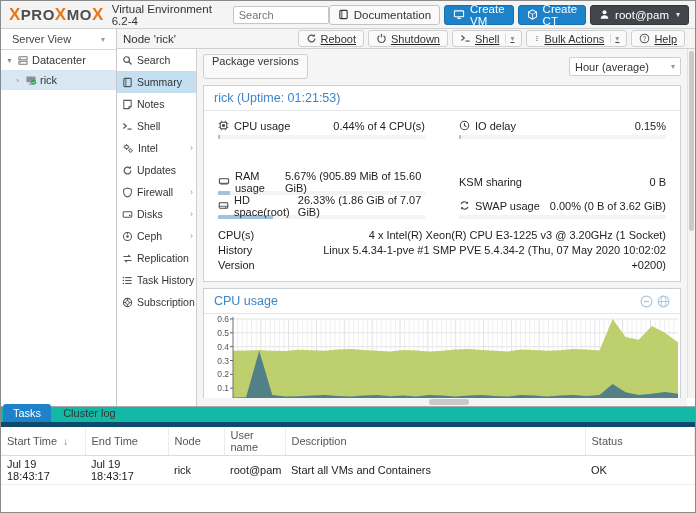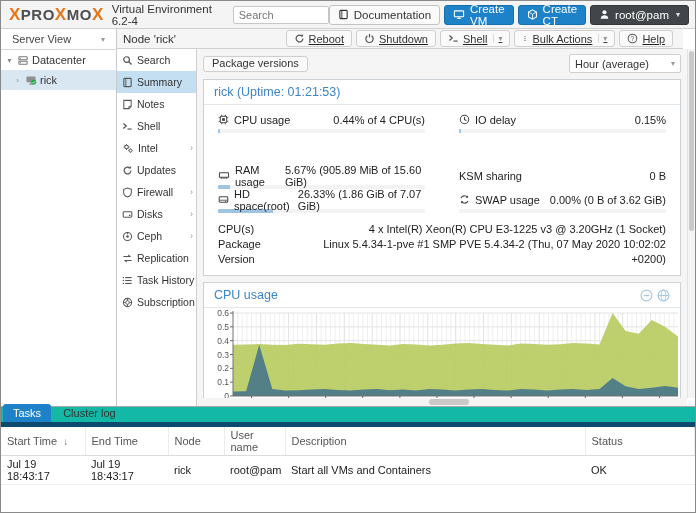--- a/index.html
+++ b/index.html
@@ -33,41 +33,41 @@
   #tree-header { height:21px; border-bottom:1px solid #d6d6d6; display:flex; align-items:center;
     padding:0 11px; font-size:11px; color:#444; background:#fff; }
   #tree-header .caret { margin-left:auto; color:#888; }
   .tree-item { height:20px; display:flex; align-items:center; gap:3px; font-size:11px; color:#333;
     padding-left:4px; cursor:pointer; white-space:nowrap; }
   .tree-item .expander { width:9px; font-size:8px; color:#8a8a8a; text-align:center; }
   .tree-item.selected { background:#d9e7f3; }
   .tree-item.child { padding-left:12px; }
 
   
-  #node-header { position:absolute; left:116px; top:28px; right:12px; height:20px; background:#f5f5f5;
+  #node-header { position:absolute; left:116px; top:28px; right:0; height:20px; background:#f5f5f5;
     border-bottom:1px solid #d0d0d0; display:flex; align-items:center; }
   #node-title { margin-left:6px; font-size:11.5px; color:#333; }
   #node-actions { margin-left:auto; margin-right:10px; display:flex; gap:4px;text-decoration:underline; }
   .act-btn { height:17px; display:flex; align-items:center; gap:4px; padding:0 7px; font-size:11px;
     background:#fafafa; border:1px solid #cfcfcf; border-radius:3px; color:#333; cursor:pointer; }
 
   
   #menu-panel { position:absolute; left:116px; top:48px; width:80px; height:357px; background:#fff;
     border-right:1px solid #cfcfcf; overflow:hidden; }
   .menu-item { height:22px; display:flex; align-items:center; gap:4px; padding:0 3px 0 5px;
     font-size:10.5px; color:#333; cursor:pointer; white-space:nowrap; }
   .menu-item.selected { background:#c4dff2; }
   .menu-item .icon { color:#555; flex:0 0 auto; }
   .menu-item .sub { margin-left:auto; color:#999; font-size:9px; }
 
   
   #content { position:absolute; left:196px; top:48px; right:8px; height:349px; background:#f5f5f5;
     padding:5px 6px; overflow:hidden; }
   #content-toolbar { display:flex; align-items:center; }
-  #pkg-btn { height:16px; padding:0 8px; font-size:11px; background:#fafafa; border:1px solid #cfcfcf;
+  #pkg-btn { height:25px; padding:0 8px; font-size:11px; background:#fafafa; border:1px solid #cfcfcf;
     border-radius:3px; color:#333; cursor:pointer; }
   #timeframe { margin-left:auto; width:112px; height:19px; background:#fff; border:1px solid #cfcfcf;
     border-radius:2px; display:flex; align-items:center; padding:0 5px; font-size:11px; color:#333; cursor:pointer; }
   #timeframe .caret { margin-left:auto; color:#888; }
 
   .x-panel { background:#fff; border:1px solid #ccd1d5; margin-top:6px; }
   .panel-title { color:#3d85c6; font-size:12.5px; padding:5px 10px; border-bottom:1px solid #e4e7ea;
     display:flex; align-items:center; }
   .panel-tools { margin-left:auto; display:flex; gap:4px; color:#a9c7de; }
 
@@ -450,21 +450,21 @@
             <i style="width:0%"></i>
           </div>
         </div>
       </div>
     <div id="info-rows">
         <div class="info-row">
           <span class="ilabel">CPU(s)</span>
                  <span class="ivalue">4 x Intel(R) Xeon(R) CPU E3-1225 v3 @ 3.20GHz (1 Socket)</span>
         </div>
         <div class="info-row">
-          <span class="ilabel">Package Version</span>
+          <span class="ilabel">History Version</span>
                  <span class="ivalue">Linux 5.4.34-1-pve #1 SMP PVE 5.4.34-2 (Thu, 07 May 2020 10:02:02 +0200)</span>
         </div>
       </div>
   </div>
 
   <div class="x-panel">
     <div class="panel-title">
       <span>CPU usage</span>
       <span class="panel-tools">
         <span class="icon"><svg width="13" height="13" viewBox="0 0 12 12" fill="none">

